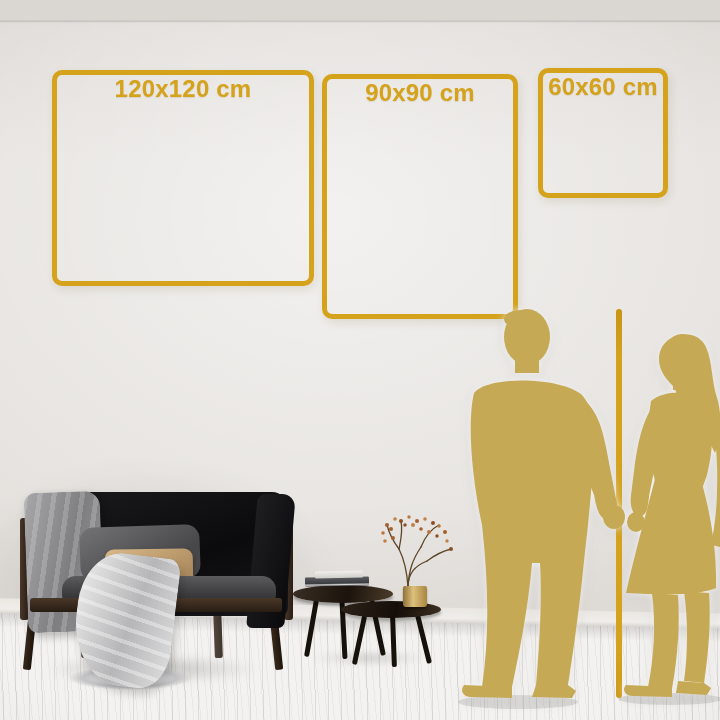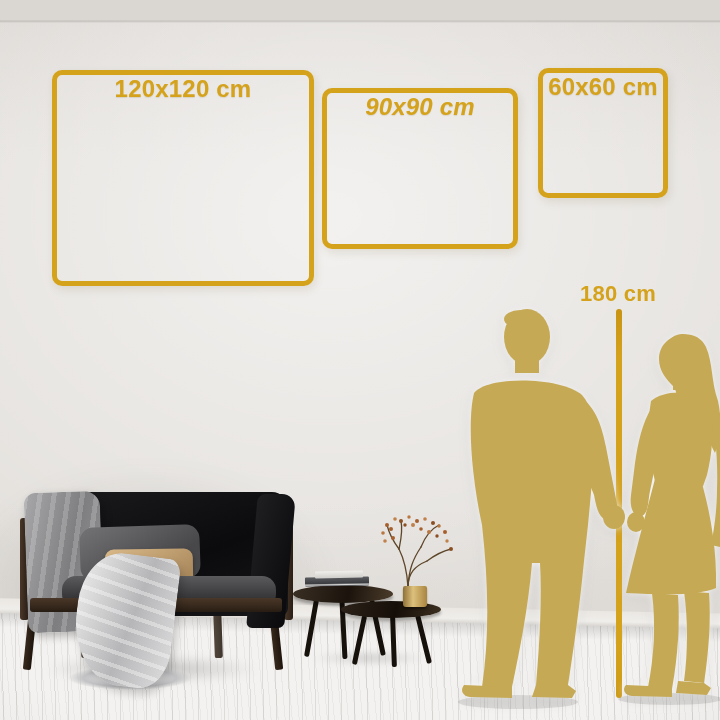--- a/index.html
+++ b/index.html
@@ -55,21 +55,21 @@
     position:absolute;box-sizing:border-box;
     border:5px solid var(--accent);border-radius:10px;
     display:flex;align-items:flex-start;justify-content:center;
     box-shadow:2px 4px 8px rgba(100,85,30,.12);
   }
   .size-frame .size-label{
     color:var(--accent);font-weight:700;font-size:24px;letter-spacing:.2px;
     text-shadow:0 1px 1px rgba(120,90,10,.15);
   }
   .frame-120{left:52px;top:70px;width:262px;height:216px;}
-  .frame-90{left:322px;top:88px;width:196px;height:161px;font-style:italic;}
+  .frame-90{left:322px;top:74px;width:196px;height:245px;}
   .frame-60{left:538px;top:68px;width:130px;height:130px;}
   
   .height-label{
     position:absolute;left:563px;top:281px;width:110px;text-align:center;
     color:var(--accent);font-weight:700;font-size:22px;letter-spacing:.2px;
   }
   .height-line{
     position:absolute;left:616px;top:309px;width:6px;height:389px;
     background:linear-gradient(180deg,#C89412,var(--accent) 12%,var(--accent) 88%,#CE9B15);
     border-radius:3px;
@@ -200,21 +200,20 @@
   <div class="size-frame frame-120">
     <span class="size-label">120x120 cm</span>
   </div>
   <div class="size-frame frame-90">
     <span class="size-label">90x90 cm</span>
   </div>
   <div class="size-frame frame-60">
     <span class="size-label">60x60 cm</span>
   </div>
 
-  <div class="height-label">180 cm</div>
   <div class="height-line"></div>
 
   <div class="sofa">
     <div class="sofa-shadow"></div>
     <div class="sofa-leg leg-1"></div>
     <div class="sofa-leg leg-2"></div>
     <div class="sofa-leg leg-3"></div>
     <div class="sofa-leg leg-4"></div>
     <div class="sofa-post post-left"></div>
     <div class="sofa-post post-right"></div>

